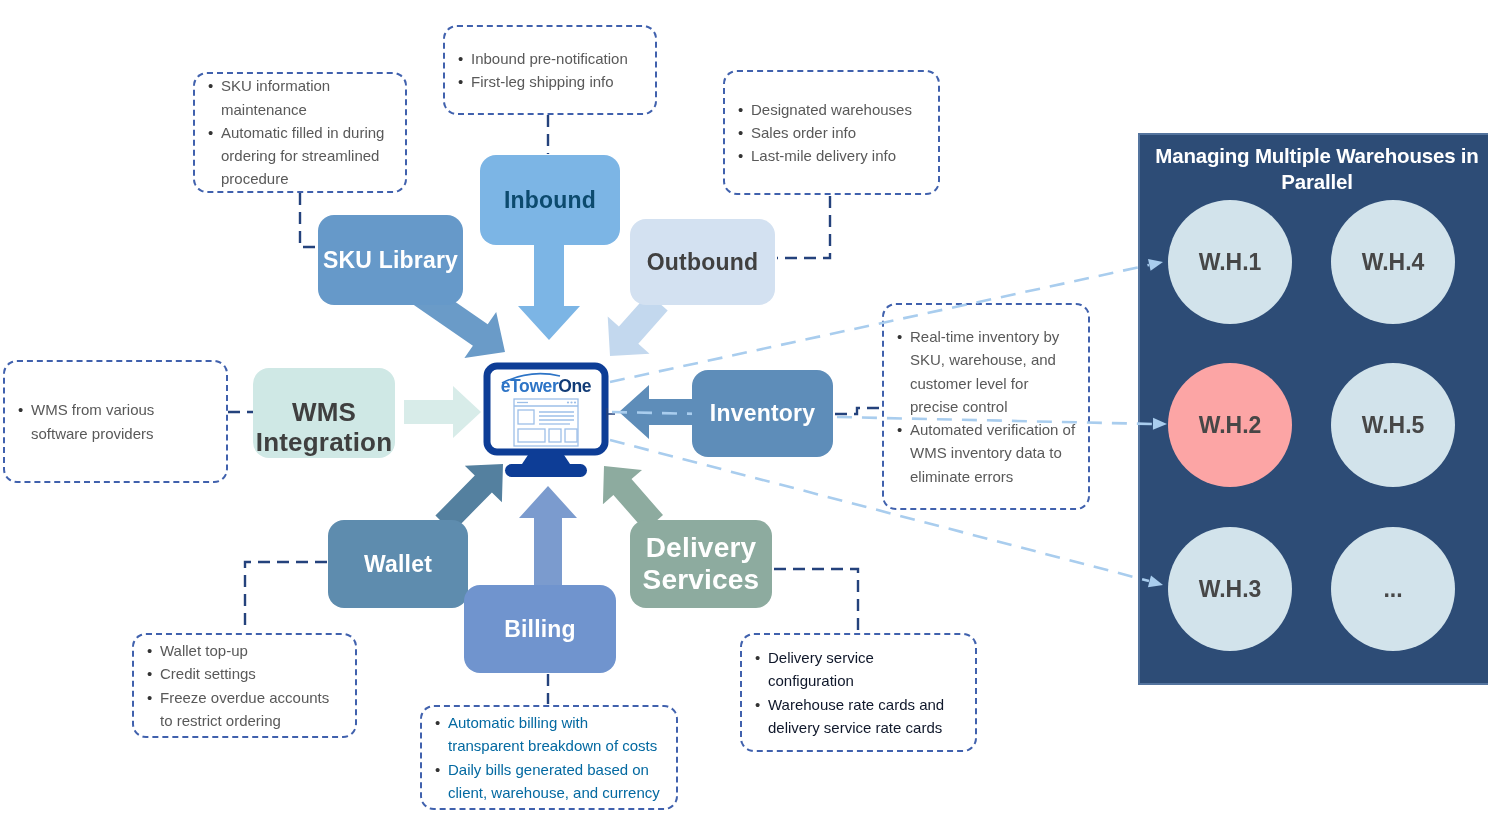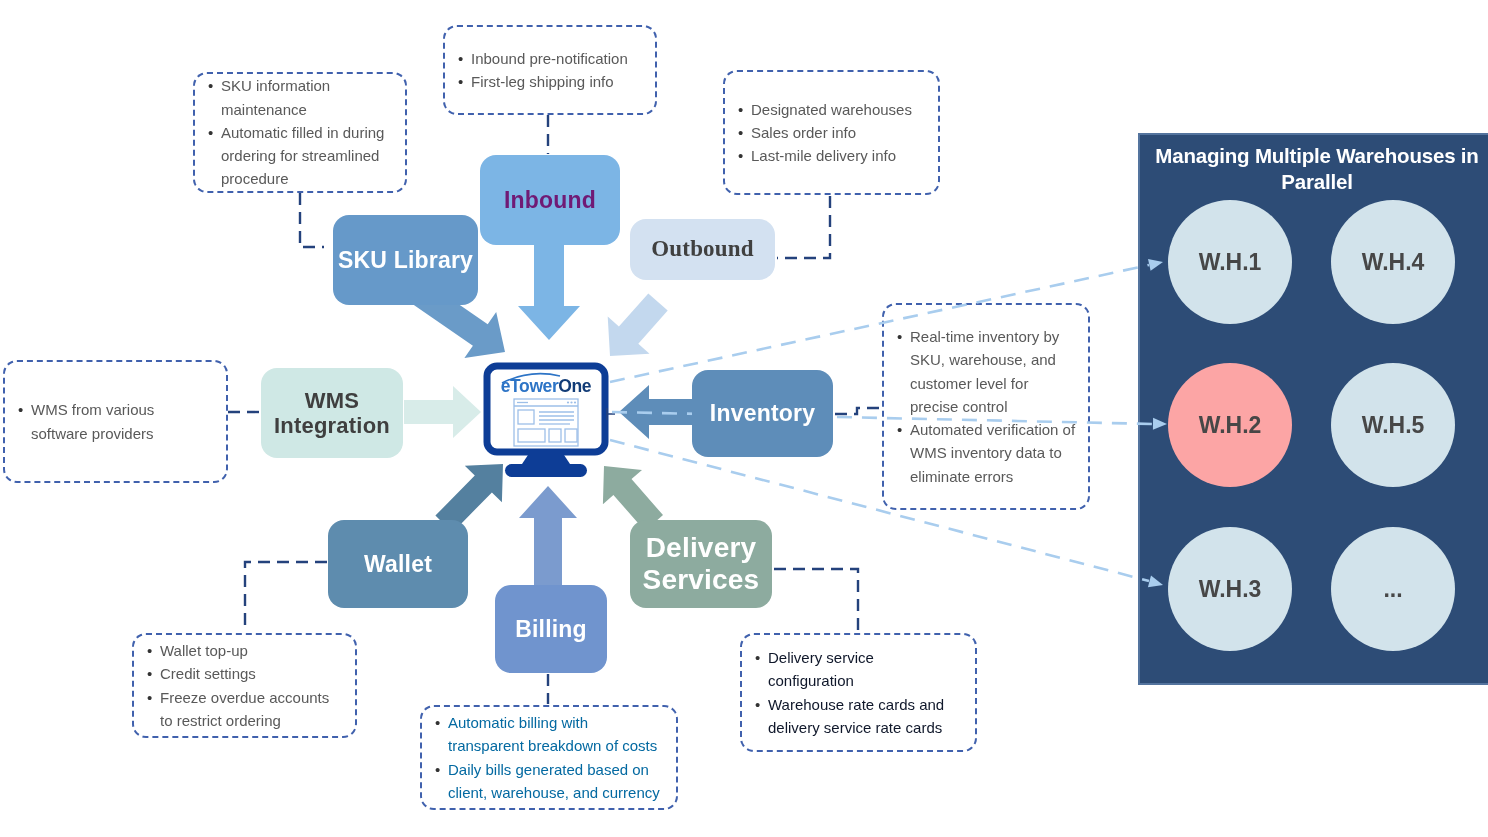--- a/index.html
+++ b/index.html
@@ -10,27 +10,27 @@
   svg.layer{position:absolute;left:0;top:0;}
   #layer-base{z-index:0;}
   #layer-top{z-index:5;pointer-events:none;}
 
   
   .module{
     position:absolute;z-index:2;border-radius:16px;
     display:flex;align-items:center;justify-content:center;text-align:center;
     font-weight:bold;font-size:23px;letter-spacing:.2px;line-height:1.15;
   }
-  .m-sku      {left:333px;top:215px;width:145px;height:90px;}
+  .m-sku      {left:318px;top:215px;width:145px;height:90px;}
   .m-inbound  {left:480px;top:155px;width:140px;height:90px;}
-  .m-outbound {left:630px;top:219px;width:145px;height:61px;font-family:Liberation Serif, serif;}
-  .m-wms      {left:261px;top:368px;width:142px;height:90px;font-size:22px;}
+  .m-outbound {left:630px;top:219px;width:145px;height:86px;}
+  .m-wms      {left:253px;top:368px;width:142px;height:90px;font-size:26px;align-items:flex-end;}
   .m-inventory{left:692px;top:370px;width:141px;height:87px;z-index:6;}
   .m-wallet   {left:328px;top:520px;width:140px;height:88px;}
-  .m-billing  {left:495px;top:585px;width:112px;height:88px;}
+  .m-billing  {left:464px;top:585px;width:152px;height:88px;}
   .m-delivery {left:630px;top:520px;width:142px;height:88px;font-size:28px;}
 
   
   .callout{
     position:absolute;z-index:1;box-sizing:border-box;
     border:2px dashed #4061ad;border-radius:14px;
     padding:10px 12px;font-size:15px;color:#595959;
     display:flex;align-items:center;background:transparent;
   }
   .callout ul{margin:0;padding:0;list-style:none;}
@@ -120,21 +120,21 @@
     <g stroke-width="1.5" stroke="#24427c">
       <line x1="607" y1="414" x2="615" y2="414"></line>
       <line x1="607" y1="408" x2="607" y2="420"></line>
     </g>
   </g>
 </svg>
 
 <div class="module m-sku" style="background: rgb(102, 153, 201); color: rgb(255, 255, 255);">
     <span>SKU Library</span>
   </div>
-<div class="module m-inbound" style="background: rgb(124, 181, 229); color: #701a75;">
+<div class="module m-inbound" style="background: rgb(124, 181, 229); color: #0c4a6e;">
     <span>Inbound</span>
   </div>
 <div class="module m-outbound" style="background: rgb(211, 225, 241); color: rgb(64, 64, 64);">
     <span>Outbound</span>
   </div>
 <div class="module m-wms" style="background: rgb(207, 232, 229); color: rgb(63, 63, 63);">
     <span>WMS Integration</span>
   </div>
 <div class="module m-inventory" style="background: rgb(94, 141, 185); color: rgb(255, 255, 255);">
     <span>Inventory</span>

